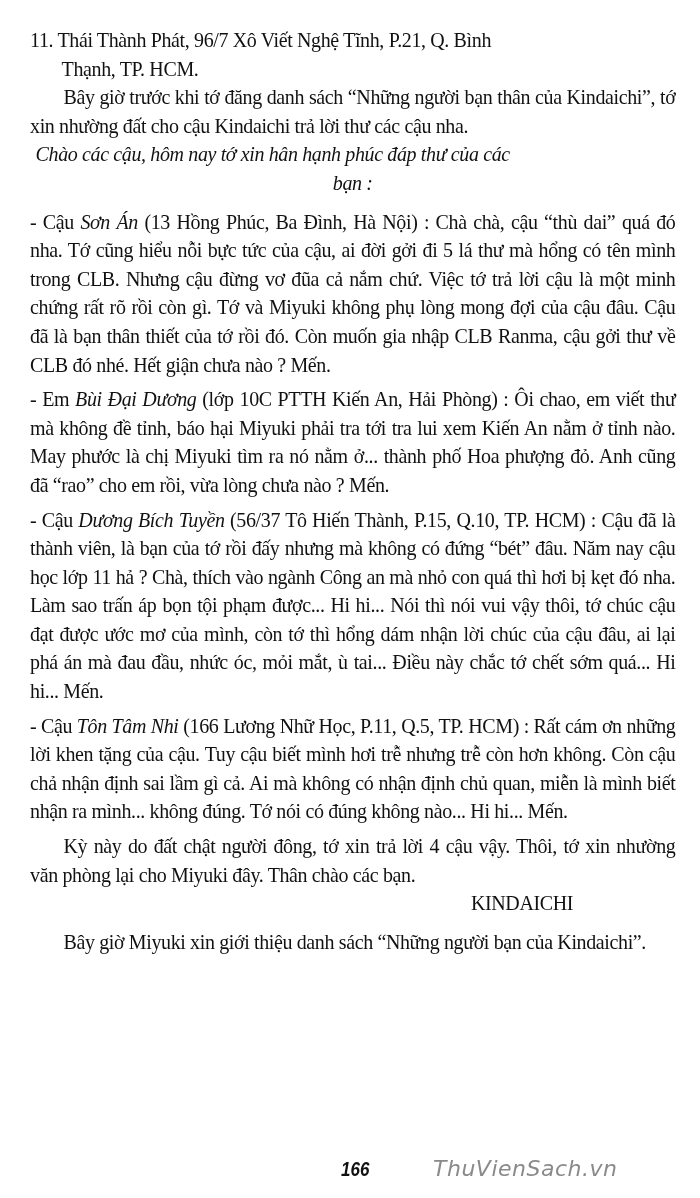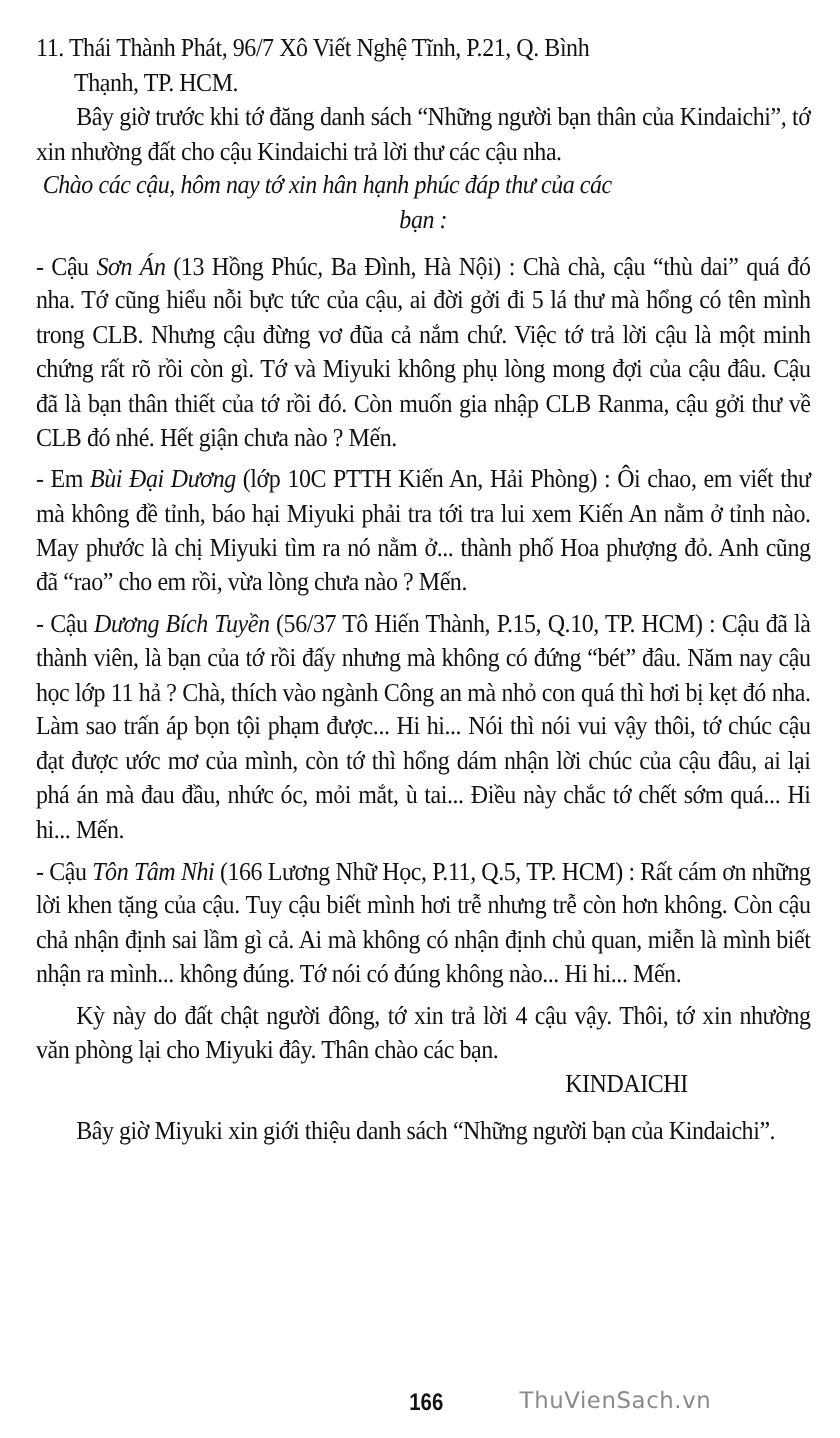--- a/index.html
+++ b/index.html
@@ -18,32 +18,32 @@
   .p { margin: 0; text-align: justify; }
   .hang { padding-left: 34px; }
   .indent { text-indent: 36px; }
   .italic { font-style: italic; }
   .center { text-align: center; }
   .gap-s { margin-top: 6px; }
   .gap-m { margin-top: 10px; }
   .gap-l { margin-top: 14px; }
   .sign { text-align: right; padding-right: 110px; }
   .footer {
-    position: absolute; top: 1158px; left: 0; width: 572px; height: 30px;
+    position: absolute; top: 1158px; left: 0; width: 572px; height: 30px; font-style: italic;
   }
   .pagenum {
     position: absolute; left: 341px; top: 0;
     font-family: "Liberation Sans", "DejaVu Sans", sans-serif;
     font-weight: bold; font-size: 20px; color: #111;
     transform: scaleX(0.85); transform-origin: left top;
   }
   .watermark {
     position: absolute; left: 433px; top: -2px;
     font-family: "DejaVu Sans", sans-serif;
-    font-size: 19px; color: #8a8a8a; letter-spacing: 0.5px;
+    font-size: 22px; color: #8a8a8a; letter-spacing: 0.5px;
     font-weight: normal;
   }
 </style>
 </head>
 <body>
 
 <div class="page">
 
   <p class="p gap-l" style="margin-top:26px;">
     <span>11.</span>

